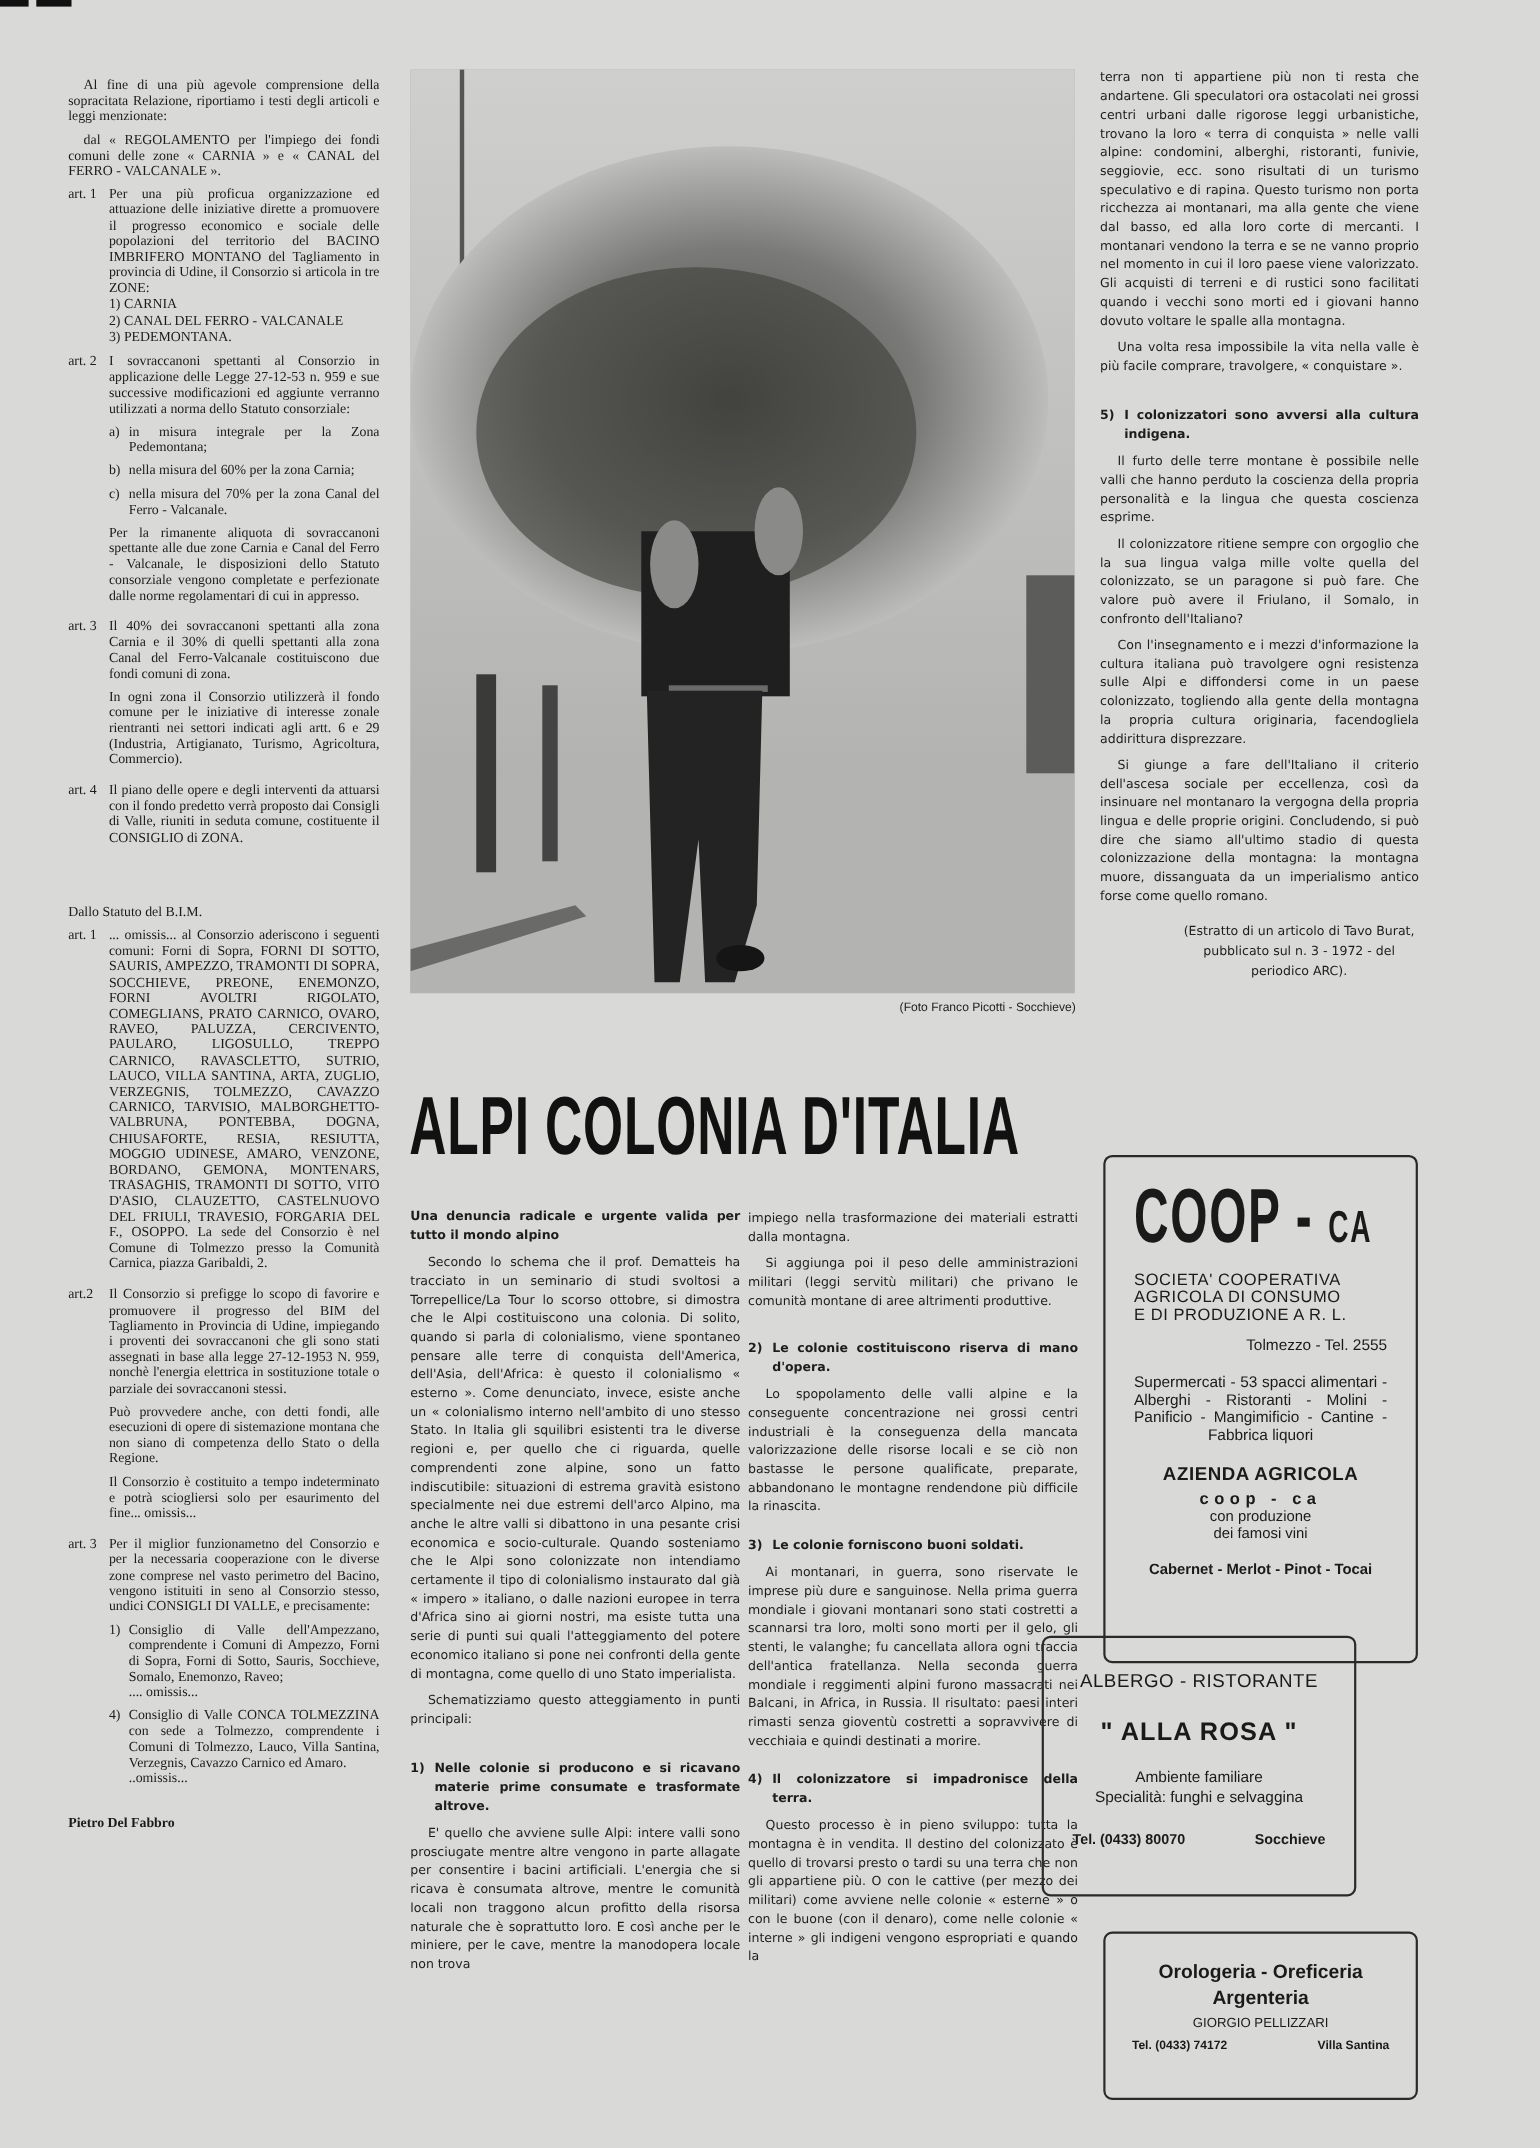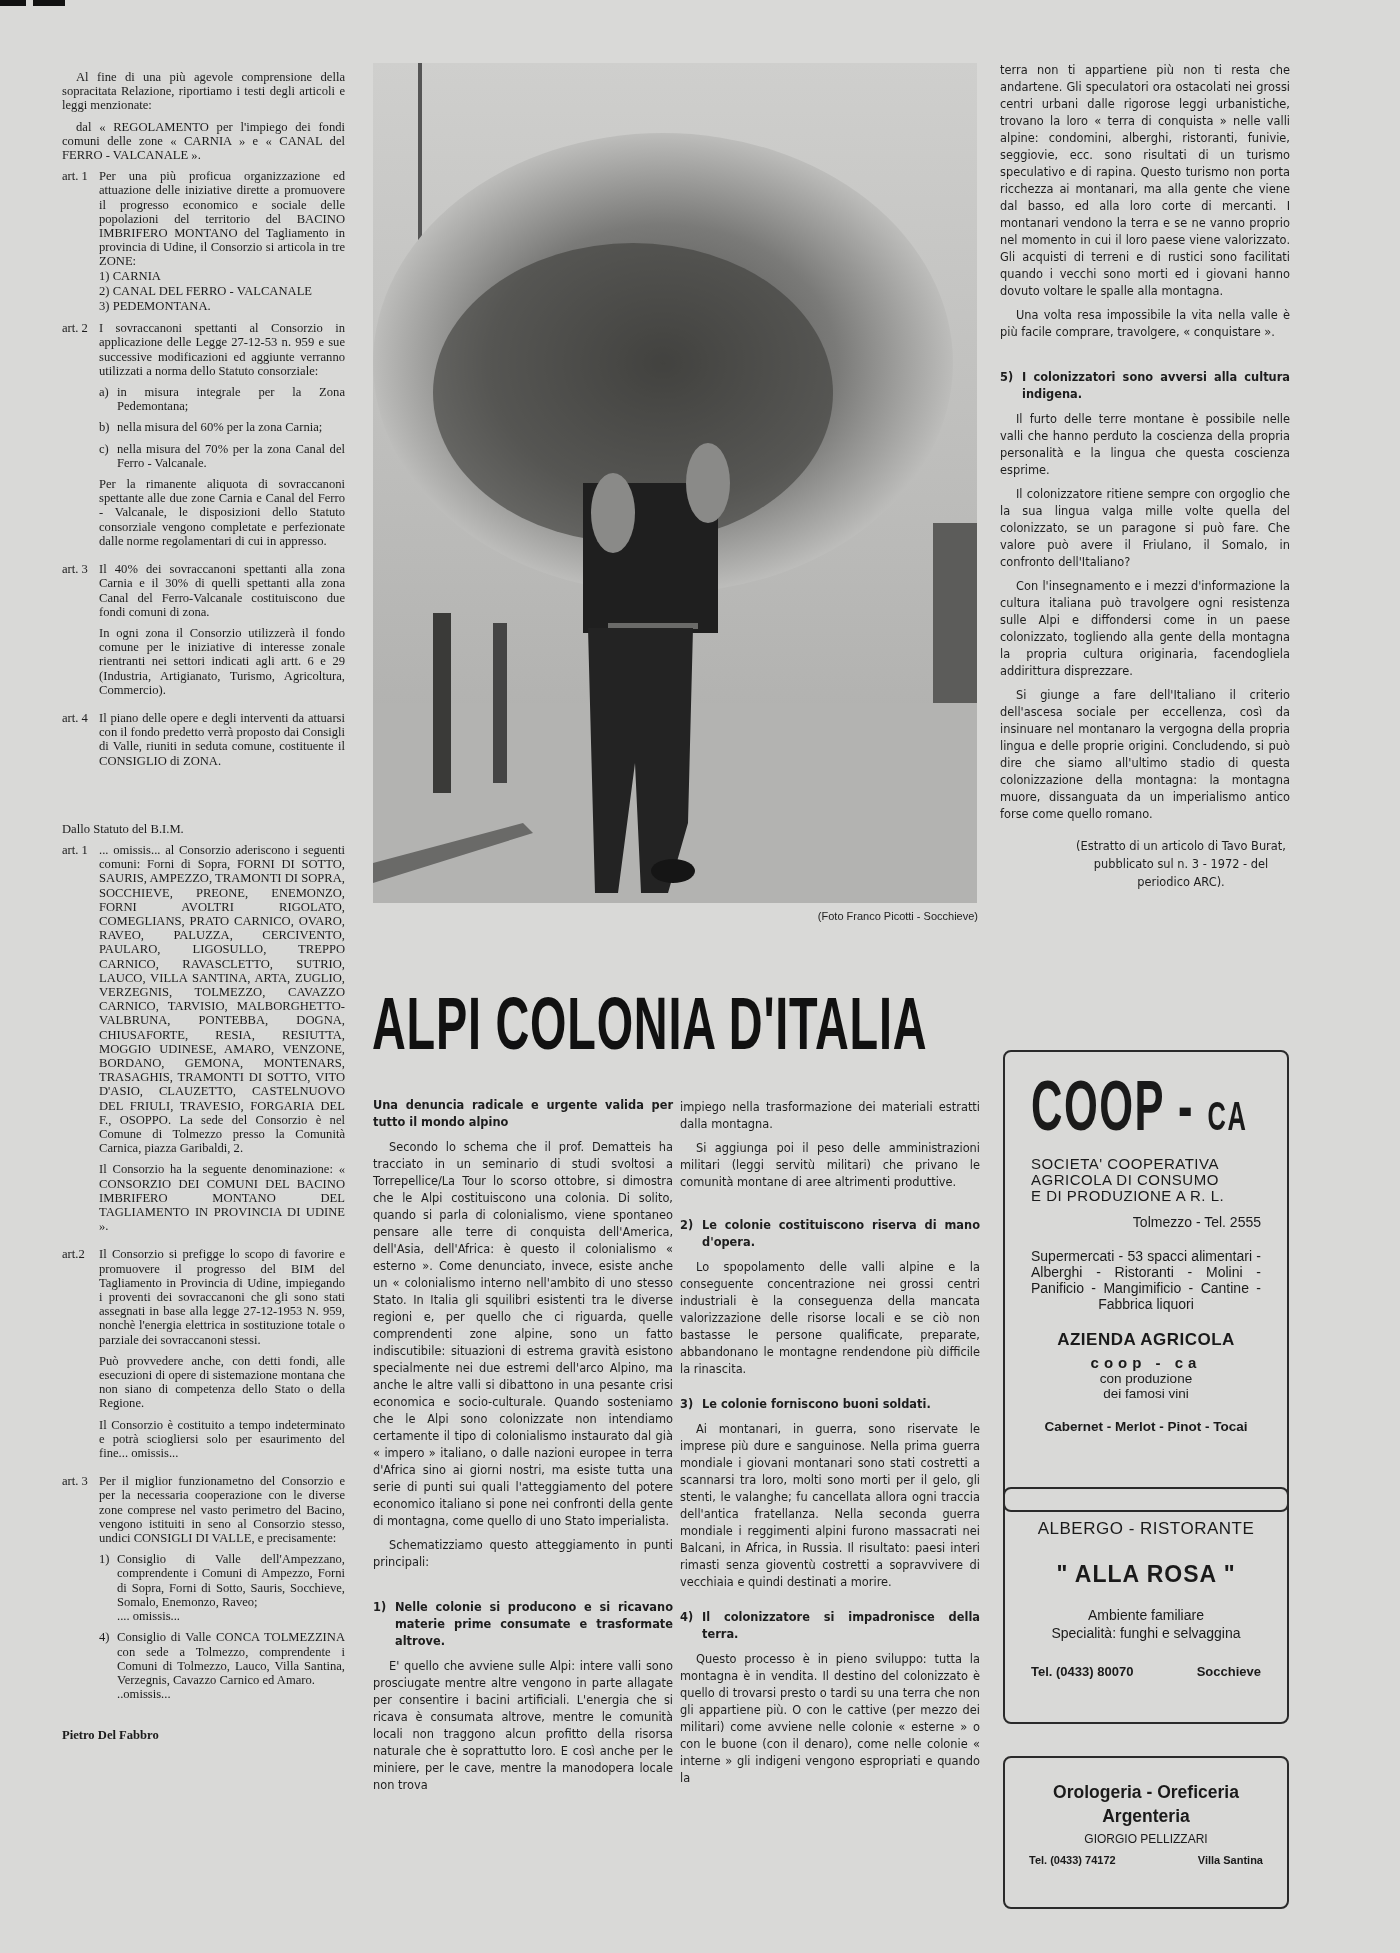--- a/index.html
+++ b/index.html
@@ -85,21 +85,21 @@
   }
   .coop-logo .small { font-size:34px; }
   .coop-sub { font-size:15px; line-height:16px; letter-spacing:0.5px; }
   .coop-city { text-align:right; font-weight:normal; font-size:14px; margin:10px 0 18px 0; }
   .coop-services { font-size:14px; line-height:16px; text-align:justify; text-align-last:center; }
   .coop-farm { text-align:center; font-weight:bold; font-size:17px; margin-top:18px; letter-spacing:0.5px; }
   .coop-brand { text-align:center; font-weight:bold; font-size:15px; letter-spacing:5px; margin-top:4px; }
   .coop-wine-desc { text-align:center; font-size:13.5px; line-height:15px; }
   .coop-wines { text-align:center; font-weight:bold; font-size:13.5px; margin-top:18px; }
 
-  .ad-rosa { left:1003px; top:1487px; width:286px; height:237px; padding:30px 26px 0 26px; }
+  .ad-rosa { left:947px; top:1487px; width:286px; height:237px; padding:30px 26px 0 26px; }
   .rosa-type { text-align:center; font-size:17px; letter-spacing:0.5px; }
   .rosa-name { text-align:center; font-weight:bold; font-size:23px; margin:22px 0 18px 0; letter-spacing:1px; }
   .rosa-desc { text-align:center; font-size:14px; line-height:18px; }
   .rosa-foot { display:flex; justify-content:space-between; font-weight:bold; font-size:13px; margin-top:22px; }
 
   .ad-oro { left:1003px; top:1756px; width:286px; height:153px; padding:22px 24px 0 24px; }
   .oro-title { text-align:center; font-weight:bold; font-size:17.5px; line-height:24px; }
   .oro-owner { text-align:center; font-size:12px; margin-top:4px; }
   .oro-foot { display:flex; justify-content:space-between; font-weight:bold; font-size:11px; margin-top:8px; }
 </style>
@@ -159,21 +159,20 @@
       <p>Il piano delle opere e degli interventi da attuarsi con il fondo predetto verrà proposto dai Consigli di Valle, riuniti in seduta comune, costituente il CONSIGLIO di ZONA.</p>
     </div>
   </div>
 
   <p class="statute-title">Dallo Statuto del B.I.M.</p>
 
   <div class="art">
     <div class="art-num">art. 1</div>
     <div class="art-body">
       <p>... omissis... al Consorzio aderiscono i seguenti comuni: Forni di Sopra, FORNI DI SOTTO, SAURIS, AMPEZZO, TRAMONTI DI SOPRA, SOCCHIEVE, PREONE, ENEMONZO, FORNI AVOLTRI RIGOLATO, COMEGLIANS, PRATO CARNICO, OVARO, RAVEO, PALUZZA, CERCIVENTO, PAULARO, LIGOSULLO, TREPPO CARNICO, RAVASCLETTO, SUTRIO, LAUCO, VILLA SANTINA, ARTA, ZUGLIO, VERZEGNIS, TOLMEZZO, CAVAZZO CARNICO, TARVISIO, MALBORGHETTO-VALBRUNA, PONTEBBA, DOGNA, CHIUSAFORTE, RESIA, RESIUTTA, MOGGIO UDINESE, AMARO, VENZONE, BORDANO, GEMONA, MONTENARS, TRASAGHIS, TRAMONTI DI SOTTO, VITO D'ASIO, CLAUZETTO, CASTELNUOVO DEL FRIULI, TRAVESIO, FORGARIA DEL F., OSOPPO. La sede del Consorzio è nel Comune di Tolmezzo presso la Comunità Carnica, piazza Garibaldi, 2.</p>
-      <p>Il Consorzio ha la seguente denominazione: « CONSORZIO DEI COMUNI DEL BACINO IMBRIFERO MONTANO DEL TAGLIAMENTO IN PROVINCIA DI UDINE ».</p>
     </div>
   </div>
 
   <div class="art">
     <div class="art-num">art.2</div>
     <div class="art-body">
       <p>Il Consorzio si prefigge lo scopo di favorire e promuovere il progresso del BIM del Tagliamento in Provincia di Udine, impiegando i proventi dei sovraccanoni che gli sono stati assegnati in base alla legge 27-12-1953 N. 959, nonchè l'energia elettrica in sostituzione totale o parziale dei sovraccanoni stessi.</p>
       <p>Può provvedere anche, con detti fondi, alle esecuzioni di opere di sistemazione montana che non siano di competenza dello Stato o della Regione.</p>
       <p>Il Consorzio è costituito a tempo indeterminato e potrà sciogliersi solo per esaurimento del fine... omissis...</p>
     </div>

